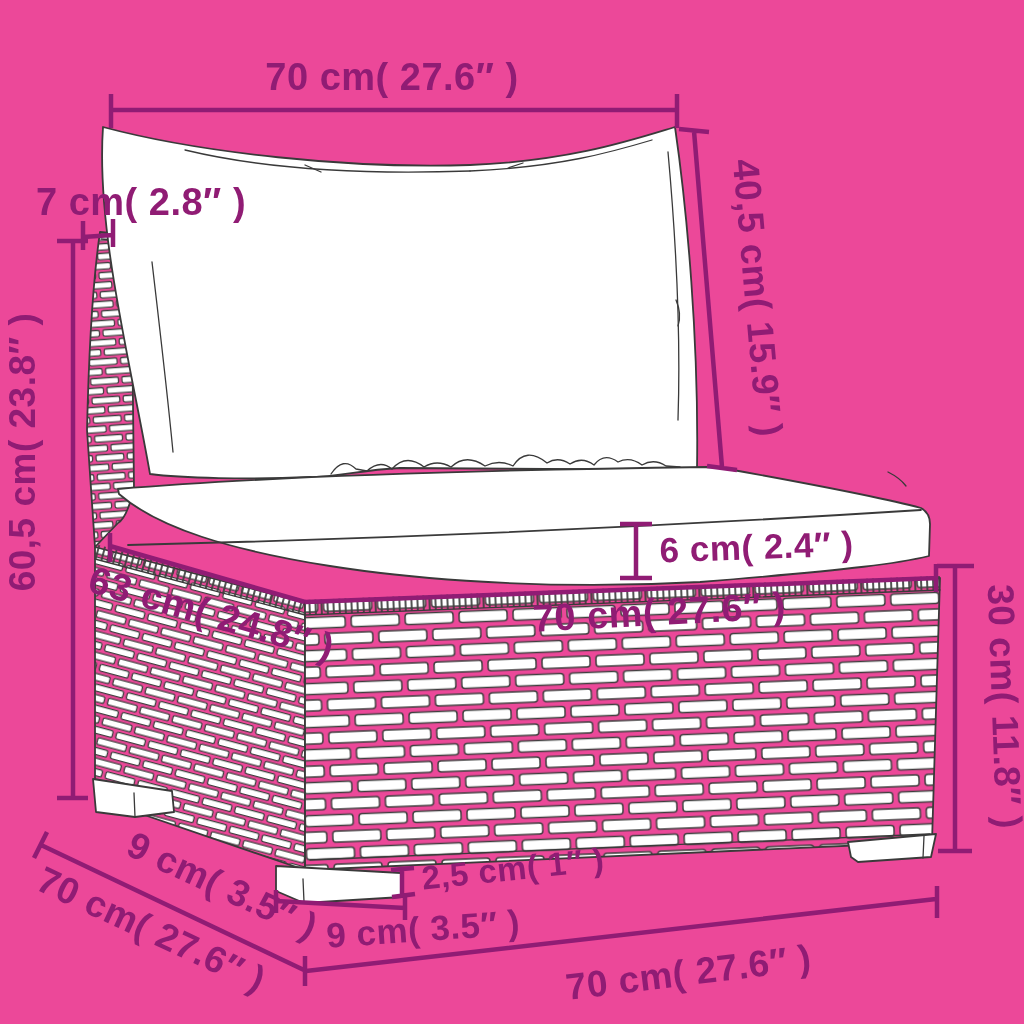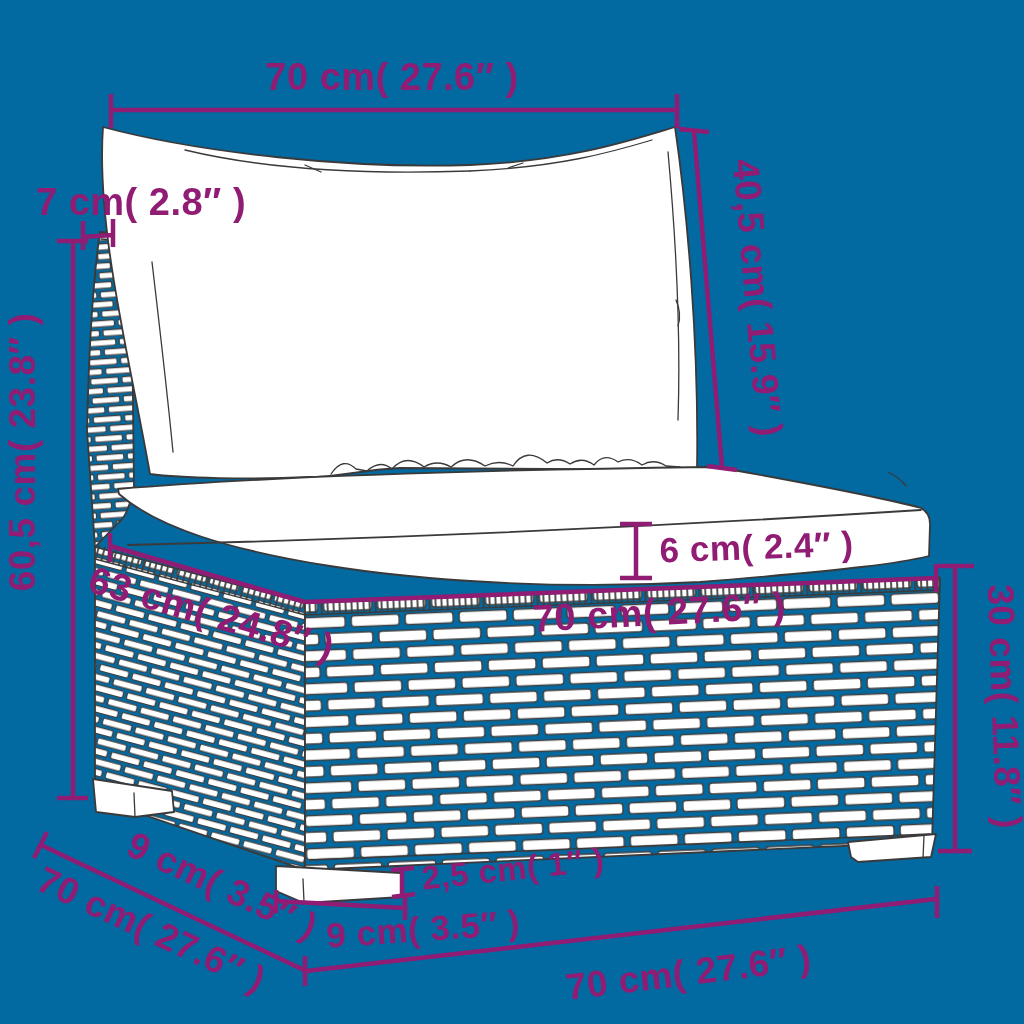--- a/index.html
+++ b/index.html
@@ -1,16 +1,16 @@
 <!DOCTYPE html>
 <html><head>
 <meta charset="utf-8">
 <style>
   html,body{margin:0;padding:0;background:#ffffff;}
-  #stage{position:relative;width:1024px;height:1024px;background:#0369a1;overflow:hidden;
+  #stage{position:relative;width:1024px;height:1024px;background:#ec4899;overflow:hidden;
          font-family:"Liberation Sans", sans-serif;}
   svg{display:block;}
   .dim-line{stroke:#901c74;stroke-width:4.5;fill:none;stroke-linecap:butt;}
   .dim-label{fill:#901c74;font-family:"Liberation Sans","DejaVu Sans",sans-serif;
              font-weight:700;text-anchor:middle;letter-spacing:.5px;}
   .sketch{stroke:#3a3a3a;fill:none;stroke-width:1.8;stroke-linejoin:round;stroke-linecap:round;}
   .thin{stroke-width:1.3;}
   .white{fill:#ffffff;}
 </style>
 </head>

